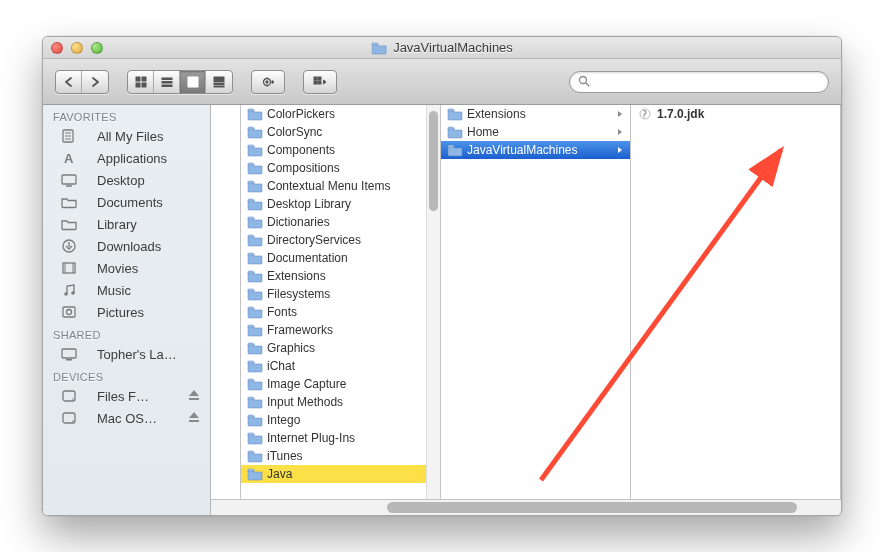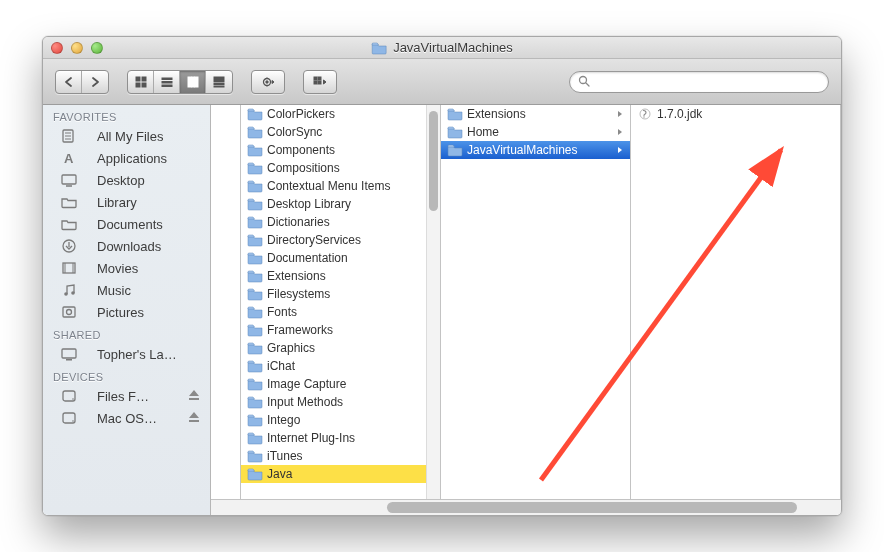--- a/index.html
+++ b/index.html
@@ -102,21 +102,21 @@
 .col {
   border-right: 1px solid #c3c3c3;
   overflow-y: hidden;
   position: relative;
   background: #fff;
   display: flex; flex-direction: column;
 }
 .col0 { width: 30px; }
 .col1 { width: 200px; }
 .col2 { width: 190px; }
-.col3 { flex: 1; }
+.col3 { flex: 1; font-weight: bold; }
 .col-list { flex: 1; overflow: hidden; }
 .row {
   display: flex; align-items: center;
   padding: 1px 6px 1px 6px;
   font-size: 12px;
   color: #333;
   height: 18px;
   gap: 4px;
   cursor: default;
   justify-content: space-between;
@@ -289,29 +289,29 @@
             </svg>
           </span>
           <span class="lbl">Desktop</span>
         </div>
         <div class="side-item">
           <span class="side-icon">
             <svg width="16" height="16" viewBox="0 0 16 14">
               <path d="M1 4h5l1 1.5H15v6a1 1 0 0 1-1 1H2a1 1 0 0 1-1-1Z" fill="none" stroke="#7b7b7b" stroke-width="1.3"></path>
             </svg>
           </span>
-          <span class="lbl">Library</span>
+          <span class="lbl">Documents</span>
         </div>
         <div class="side-item">
           <span class="side-icon">
             <svg width="16" height="16" viewBox="0 0 16 14">
               <path d="M1 4h5l1 1.5H15v6a1 1 0 0 1-1 1H2a1 1 0 0 1-1-1Z" fill="none" stroke="#7b7b7b" stroke-width="1.3"></path>
             </svg>
           </span>
-          <span class="lbl">Documents</span>
+          <span class="lbl">Library</span>
         </div>
         <div class="side-item">
           <span class="side-icon">
             <svg width="16" height="16" viewBox="0 0 16 16">
               <circle cx="8" cy="8" r="6" fill="none" stroke="#7b7b7b" stroke-width="1.3"></circle>
               <path d="M8 4v5M5 8l3 3 3-3" fill="none" stroke="#7b7b7b" stroke-width="1.3"></path>
             </svg>
           </span>
           <span class="lbl">Downloads</span>
         </div>

